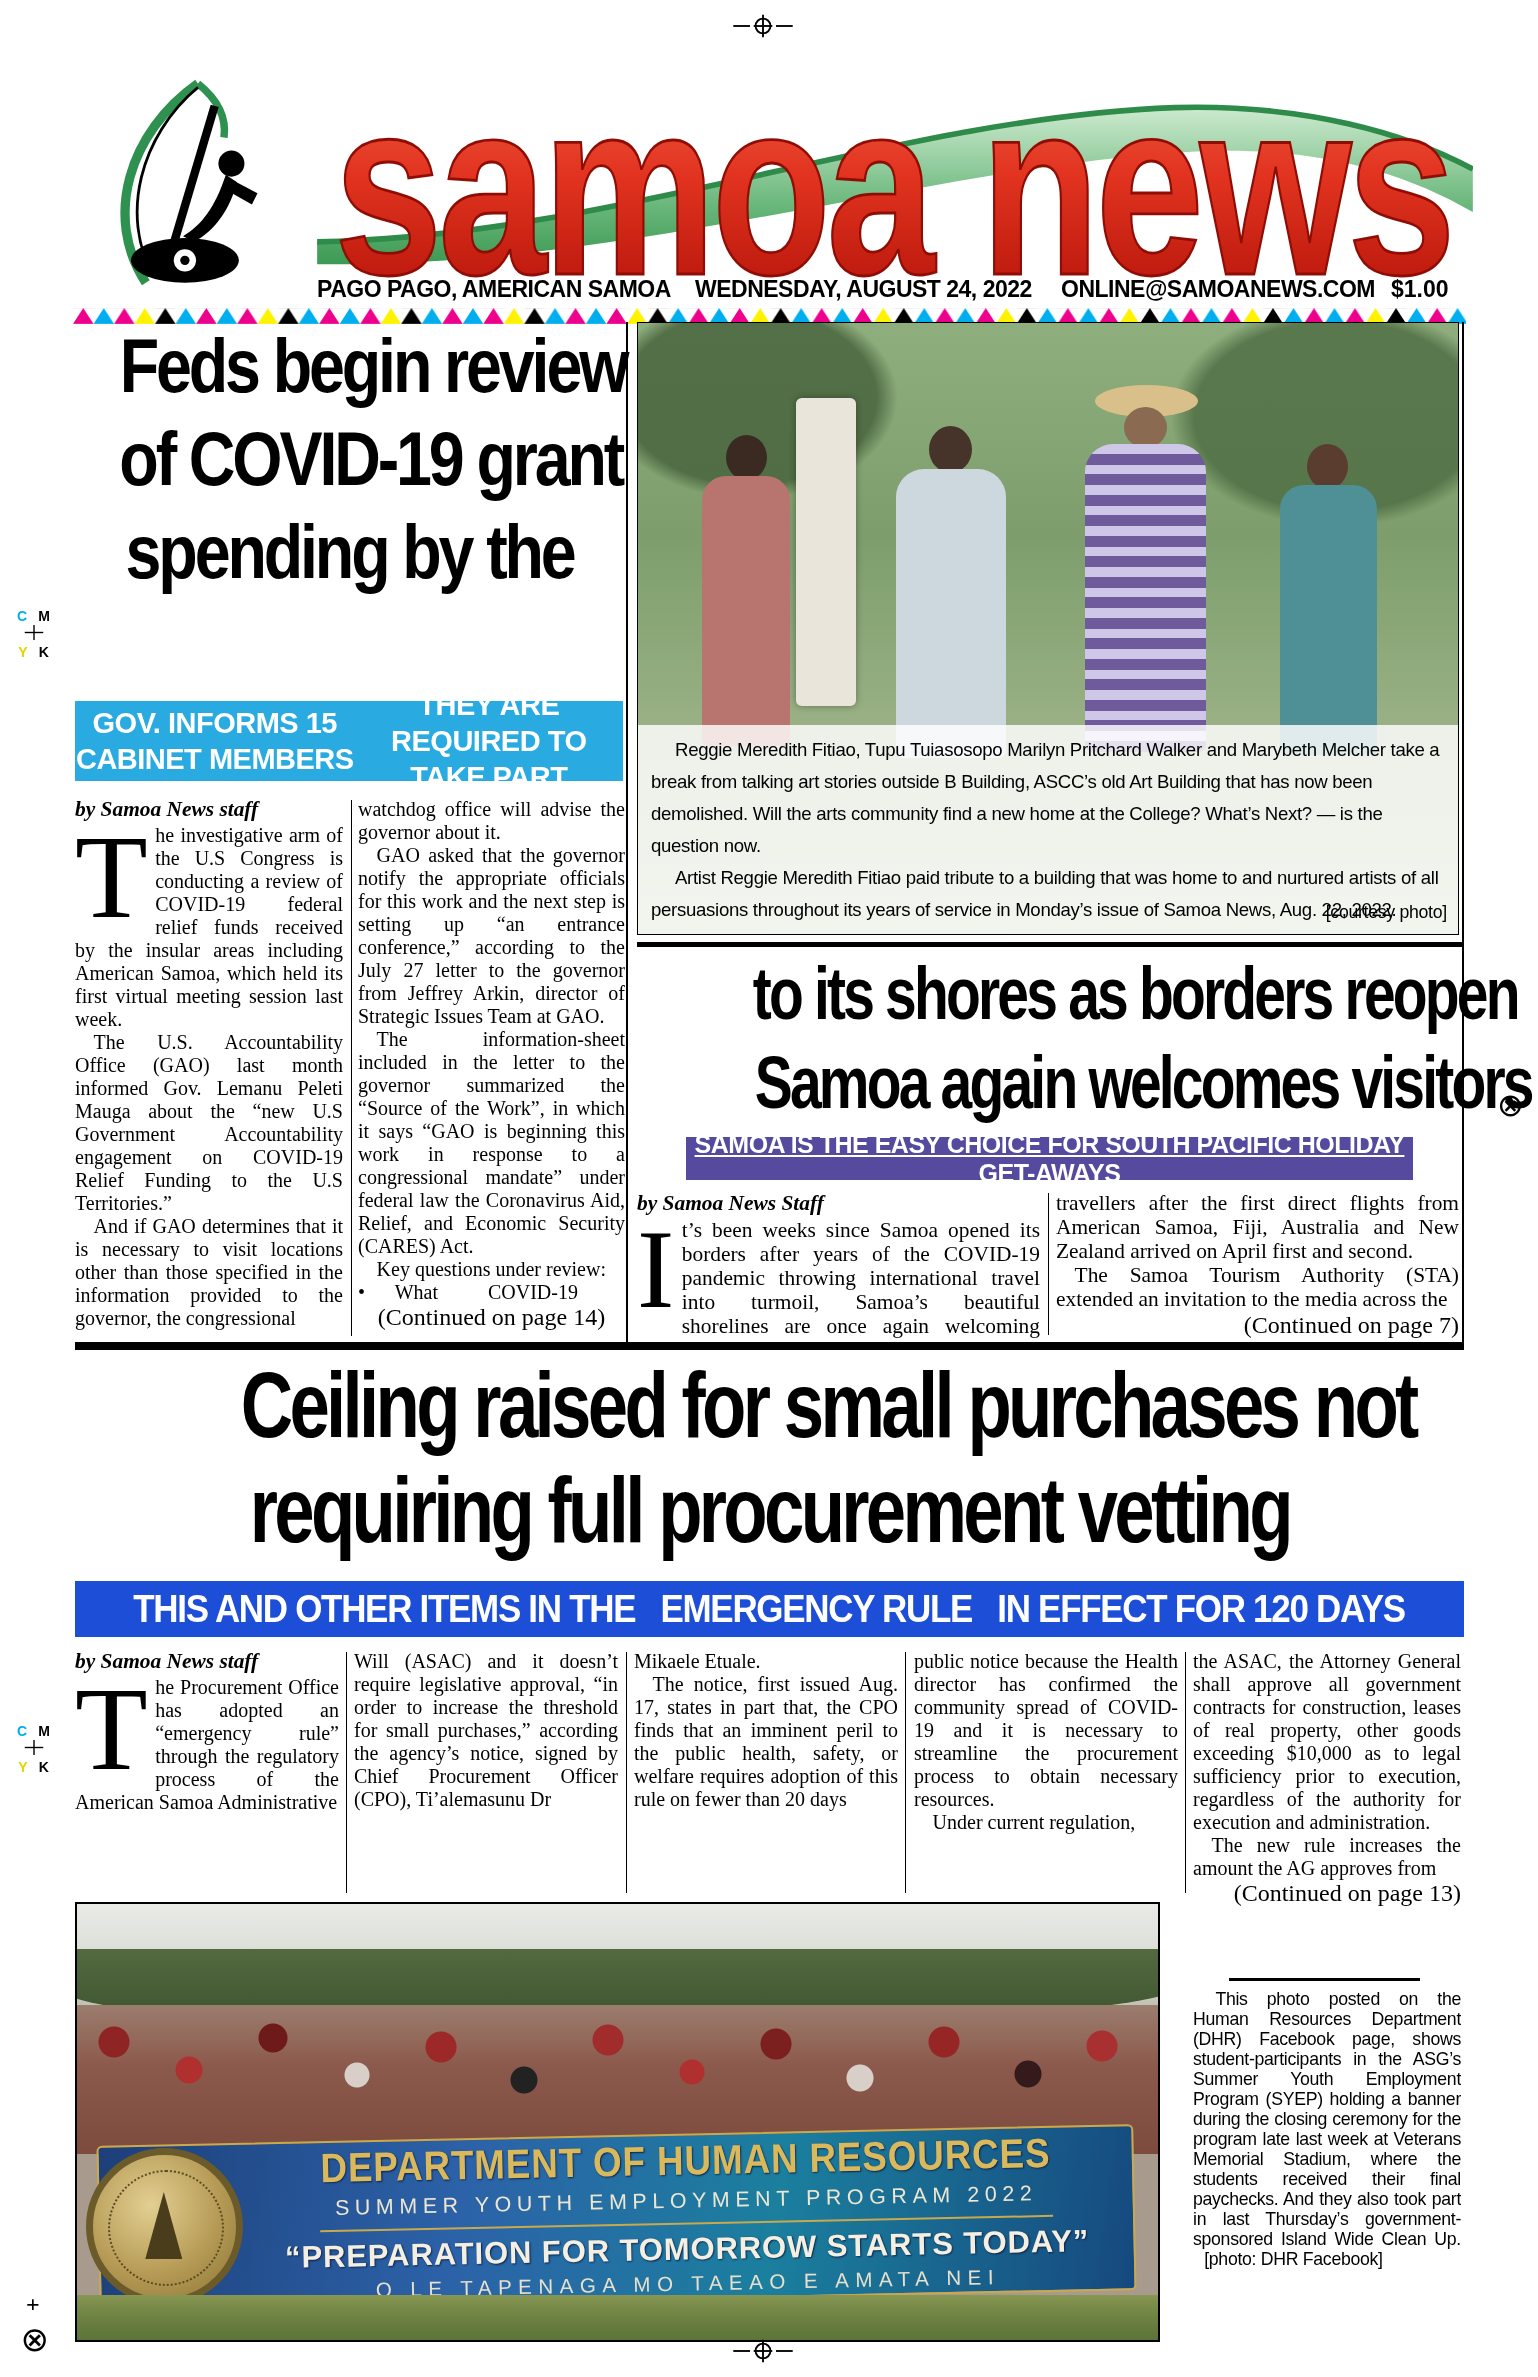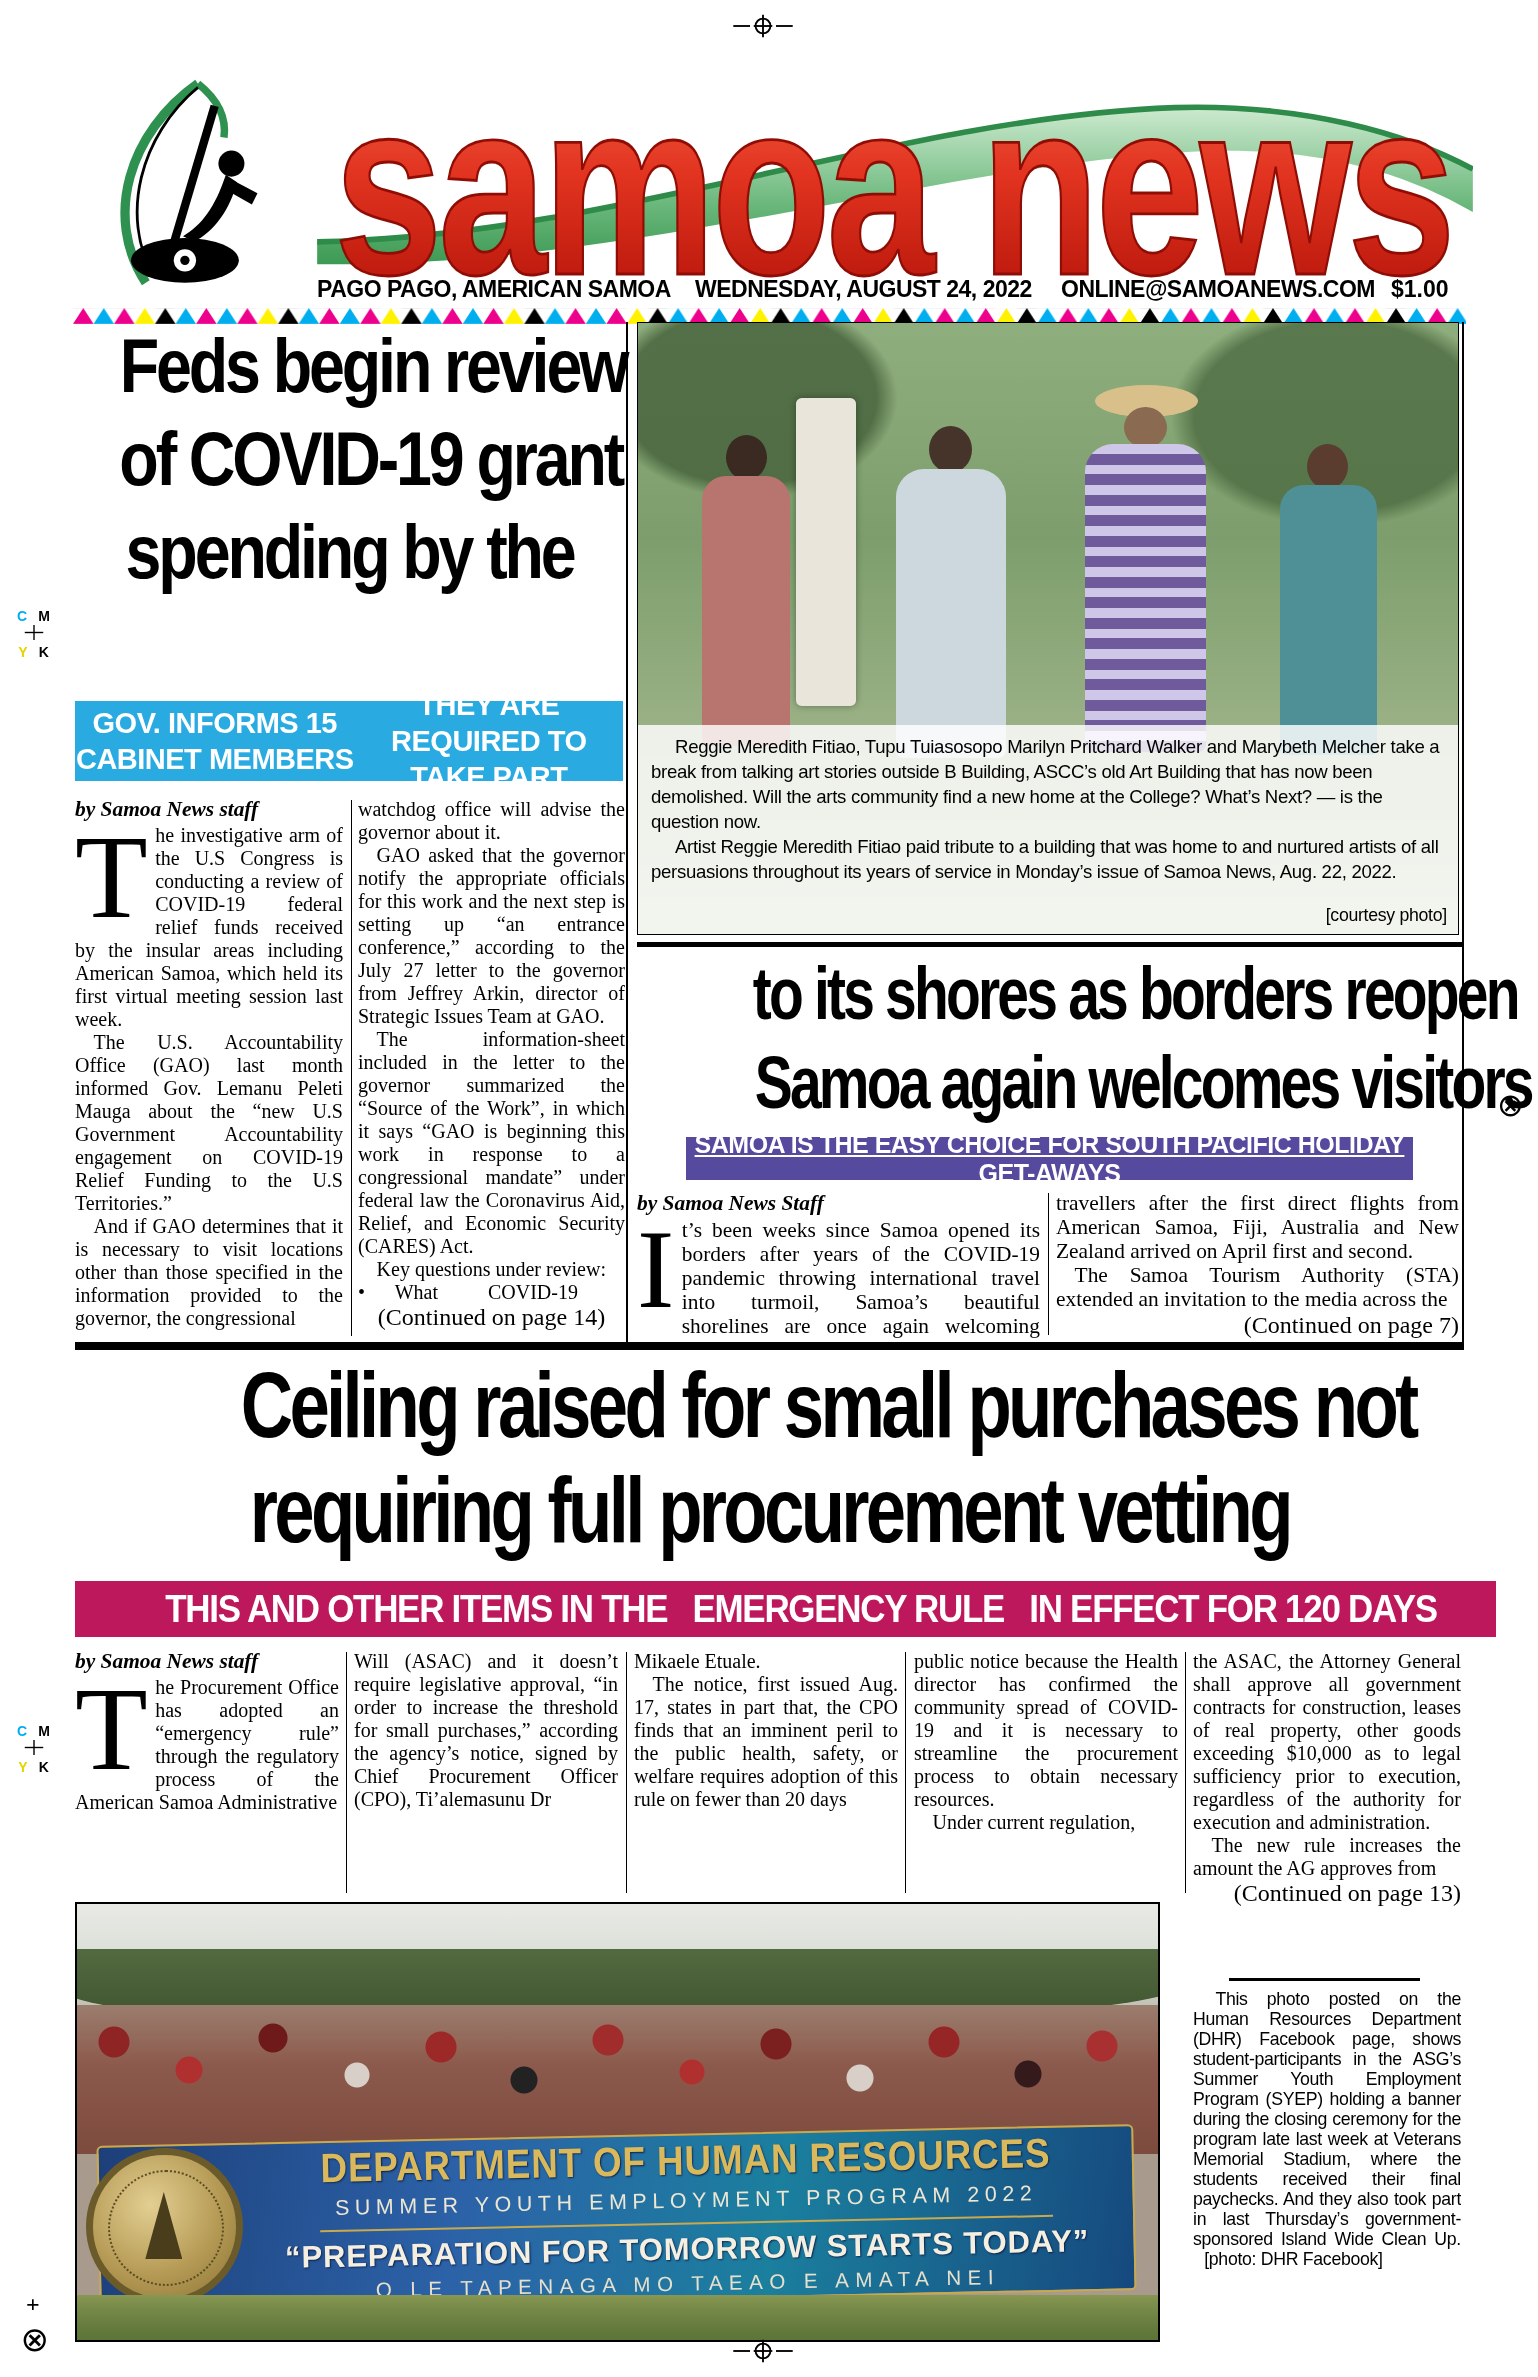--- a/index.html
+++ b/index.html
@@ -168,21 +168,21 @@
       <div class="abs" style="left:18.6px;top:5.6px;width:103px;height:32px;border-radius:50%;background:#d9c08a;"></div>
       <div class="abs" style="left:48px;top:28px;width:43px;height:41px;border-radius:50%;background:#8a6b52;"></div>
       <div class="abs" style="left:9.3px;top:65px;width:121px;height:308px;border-radius:28px 28px 7.5px 7.5px;background:repeating-linear-gradient(0deg,#6f5a9c 0 11.2px,#cfc7e8 11.2px 20.5px);"></div>
     </div>
 
     <div class="abs" style="left:634px;top:121px;width:112px;height:317px;">
       <div class="abs" style="left:35px;top:0;width:41px;height:45px;border-radius:50%;background:#5a3d2e;"></div>
       <div class="abs" style="left:7.5px;top:41px;width:97px;height:270px;border-radius:24px 24px 5.6px 5.6px;background:#4f8f96;"></div>
     </div>
 
-    <div class="abs caption" style="left:0;right:0;bottom:0;height:194px;background:rgba(255,255,255,0.82);padding:9.3px 13px 5.6px 13px;font-size:18.6px;line-height:25px;color:#000;">
+    <div class="abs caption" style="left:0;right:0;bottom:0;height:194px;background:rgba(255,255,255,0.82);padding:9.3px 13px 5.6px 13px;font-size:18.6px;line-height:32px;color:#000;">
       <p style="margin:0;text-indent:24px;">Reggie Meredith Fitiao, Tupu Tuiasosopo Marilyn Pritchard Walker and Marybeth Melcher take a break from talking art stories outside B Building, ASCC’s old Art Building that has now been demolished. Will the arts community find a new home at the College?  What’s Next? — is the question now.</p>
       <p style="margin:0;text-indent:24px;">Artist Reggie Meredith Fitiao paid tribute to a building that was home to and nurtured artists of all persuasions throughout its years of service in Monday’s issue of Samoa News, Aug. 22, 2022.</p>
       <span class="abs" style="right:11.2px;bottom:5.6px;font-size:17.7px;">[courtesy photo]</span>
     </div>
   </div>
 
   <div class="h-rule" style="left:637px;top:942px;width:825px;height:4.7px;"></div>
   <div class="hl-wrap" style="left:632px;top:956px;width:830px;">
     <div style="height:89px;"><span class="hl-line" style="font-size:75px;letter-spacing:-3.7px;transform:scaleX(0.76);">to its shores as borders reopen</span></div>
     <div style="height:89px;"><span class="hl-line" style="font-size:75px;letter-spacing:-3.7px;transform:scaleX(0.76);">Samoa again welcomes visitors</span></div>
@@ -203,21 +203,21 @@
   </div>
 
   <div class="abs" style="left:1497px;top:1089px;font-size:32px;line-height:32px;">⊗</div>
 
   <div class="h-rule" style="left:75px;top:1342px;width:1389px;height:7.5px;"></div>
 
   <div class="hl-wrap" style="left:75px;top:1359px;width:1389px;">
     <div style="height:105px;"><span class="hl-line" style="font-size:93px;letter-spacing:-4.7px;transform:scaleX(0.78);">Ceiling raised for small purchases not</span></div>
     <div style="height:105px;"><span class="hl-line" style="font-size:93px;letter-spacing:-4.7px;transform:scaleX(0.78);">requiring full procurement vetting</span></div>
   </div>
-  <div class="banner" style="left:75px;top:1581px;width:1389px;height:56px;background:#be185d;padding-left:32px;">
+  <div class="banner" style="left:75px;top:1581px;width:1389px;height:56px;background:#1d4ed8;">
     <div class="pre" style="font-size:38px;letter-spacing:-1.4px;transform:scaleX(0.92);white-space:pre;">THIS AND OTHER ITEMS IN THE   EMERGENCY RULE   IN EFFECT FOR 120 DAYS</div>
   </div>
 
   <div class="body-col" style="left:75px;top:1650px;width:264px;height:244px;">
     <p class="byline">by Samoa News staff</p>
     <p class="first"><span class="dropcap">T</span><span>he Procurement Office has adopted an “emergency rule” through the regulatory process of the American Samoa Administrative</span></p>
   </div>
   <div class="v-rule" style="left:346px;top:1652px;width:0.9px;height:241px;"></div>
   <div class="body-col" style="left:354px;top:1650px;width:264px;height:244px;">
     <p class="first">Will (ASAC) and it doesn’t require legislative approval, “in order to increase the threshold for small purchases,” according the agency’s notice, signed by Chief Procurement Officer (CPO), Ti’alemasunu Dr</p>

